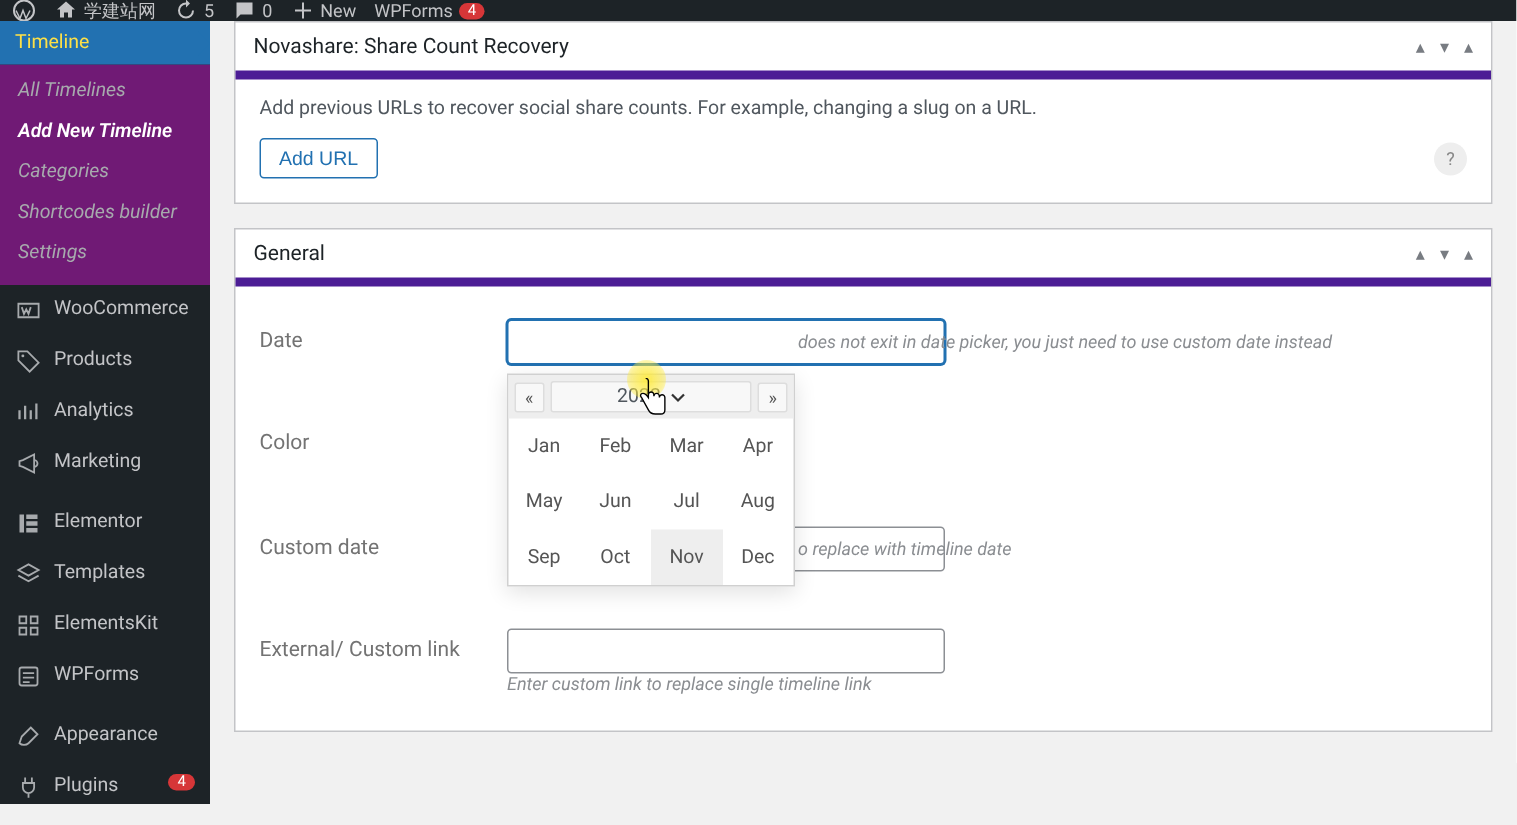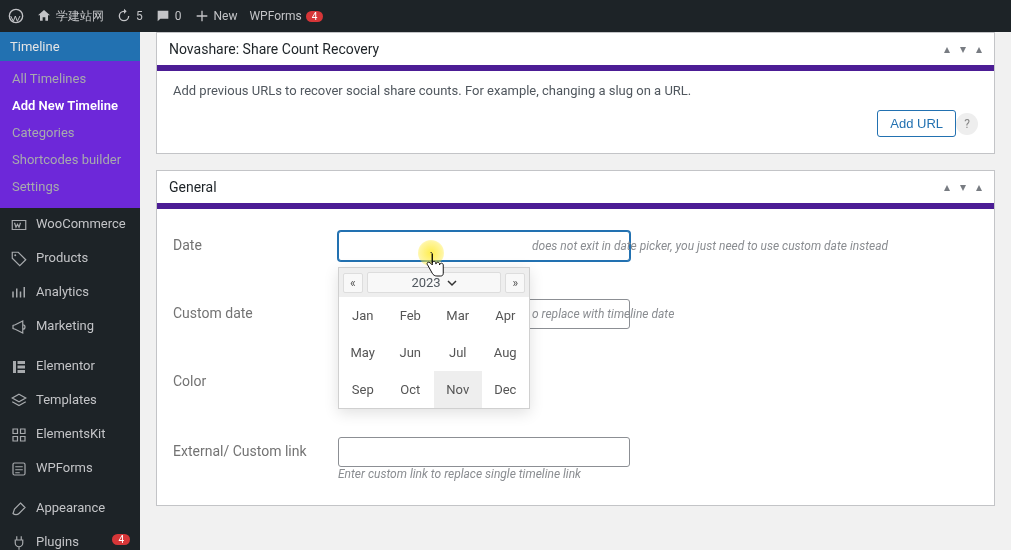--- a/index.html
+++ b/index.html
@@ -6,57 +6,58 @@
   body {
     font-family: -apple-system, BlinkMacSystemFont, "Segoe UI", Roboto, sans-serif;
     font-size: 13px;
     background: #f1f1f1;
     color: #3c434a;
     overflow: hidden;
   }
   .admin-bar {
     background: #1d2327;
     color: #c3c4c7;
-    height: 32px;
+    height: 14px;
     display: flex;
     align-items: center;
     padding: 0 8px;
     font-size: 12px;
     gap: 12px;
   }
   .admin-bar .item { display: flex; align-items: center; gap: 4px; cursor: pointer; }
   .admin-bar svg { width: 16px; height: 16px; fill: #c3c4c7; }
   .badge-red { background: #d63638; color: #fff; border-radius: 9px; padding: 0 6px; font-size: 10px; min-width: 16px; text-align: center; }
   .layout { display: flex; height: calc(100vh - 28px); }
   .sidebar {
     width: 140px;
     background: #1d2327;
     color: #c3c4c7;
     display: flex;
     flex-direction: column;
     font-size: 13px;
   }
   .sidebar .current {
     background: #2271b1;
-    color: #e5e5e5;
+    color: #fde047;
     padding: 7px 10px;
     position: relative;
   }
   .sidebar .current::after {
     content: "";
     position: absolute;
     right: -8px;
     top: 50%;
     transform: translateY(-50%);
     border: 8px solid transparent;
     border-left-color: #2271b1;
   }
   .sidebar .sub {
-    background: #6d28d9;
+    background: #701a75;
     padding: 4px 0 8px;
+    font-style: italic;
   }
   .sidebar .sub a {
     display: block;
     padding: 6px 12px;
     color: #a7aaad;
     cursor: pointer;
   }
   .sidebar .sub a.active { color: #fff; font-weight: 600; }
   .sidebar .menu-item {
     display: flex;
@@ -296,21 +297,21 @@
       <div class="panel-header">
         <span>Novashare: Share Count Recovery</span>
         <div class="controls">
           <span>▴</span>
           <span>▾</span>
           <span>▴</span>
         </div>
       </div>
       <div class="panel-body">
         <p>Add previous URLs to recover social share counts. For example, changing a slug on a URL.</p>
-        <div style="margin-top:12px; display:flex; justify-content:flex-end; align-items:center;">
+        <div style="margin-top:12px; display:flex; justify-content:space-between; align-items:center;">
           <button class="btn">Add URL</button>
           <span class="help-circle">?</span>
         </div>
       </div>
     </section>
 
     <section class="panel">
       <div class="panel-header">
         <span>General</span>
         <div class="controls">
@@ -351,31 +352,31 @@
                   <div class="dp-cell">Sep</div>
                   <div class="dp-cell">Oct</div>
                   <div class="dp-cell hover">Nov</div>
                   <div class="dp-cell">Dec</div>
                 </div>
             </div>
           </div>
         </div>
 
         <div class="field-row">
+          <div class="field-label">Color</div>
+          <div class="field-ctrl">
+            <div class="color-swatch"></div>
+          </div>
+        </div>
+
+        <div class="field-row">
           <div class="field-label">Custom date</div>
           <div class="field-ctrl">
             <input class="text-input" value="" style="">
             <div class="hint" style="position:absolute; left:194px; top:8px; white-space:nowrap;">o replace with timeline date</div>
-          </div>
-        </div>
-
-        <div class="field-row">
-          <div class="field-label">Color</div>
-          <div class="field-ctrl">
-            <div class="color-swatch"></div>
           </div>
         </div>
 
         <div class="field-row" style="padding-bottom:8px;">
           <div class="field-label">External/ Custom link</div>
           <div class="field-ctrl">
             <input class="text-input" value="" style="">
             <div class="hint">Enter custom link to replace single timeline link</div>
           </div>
         </div>

